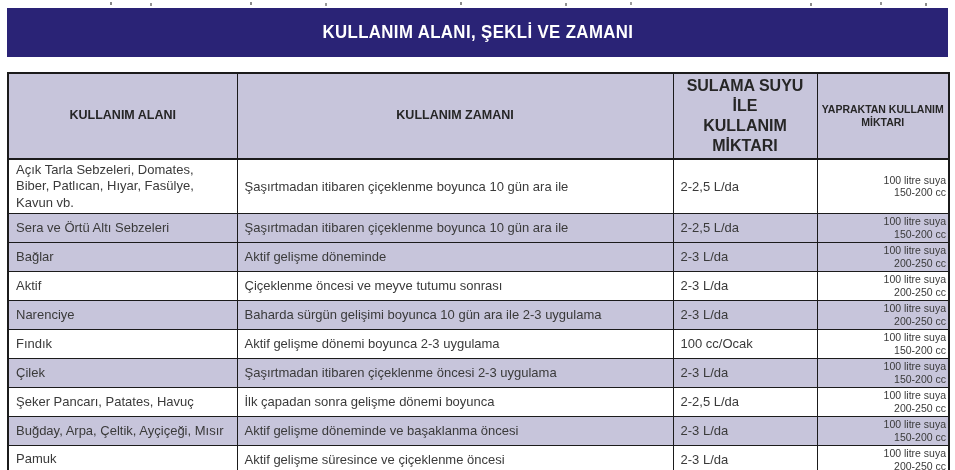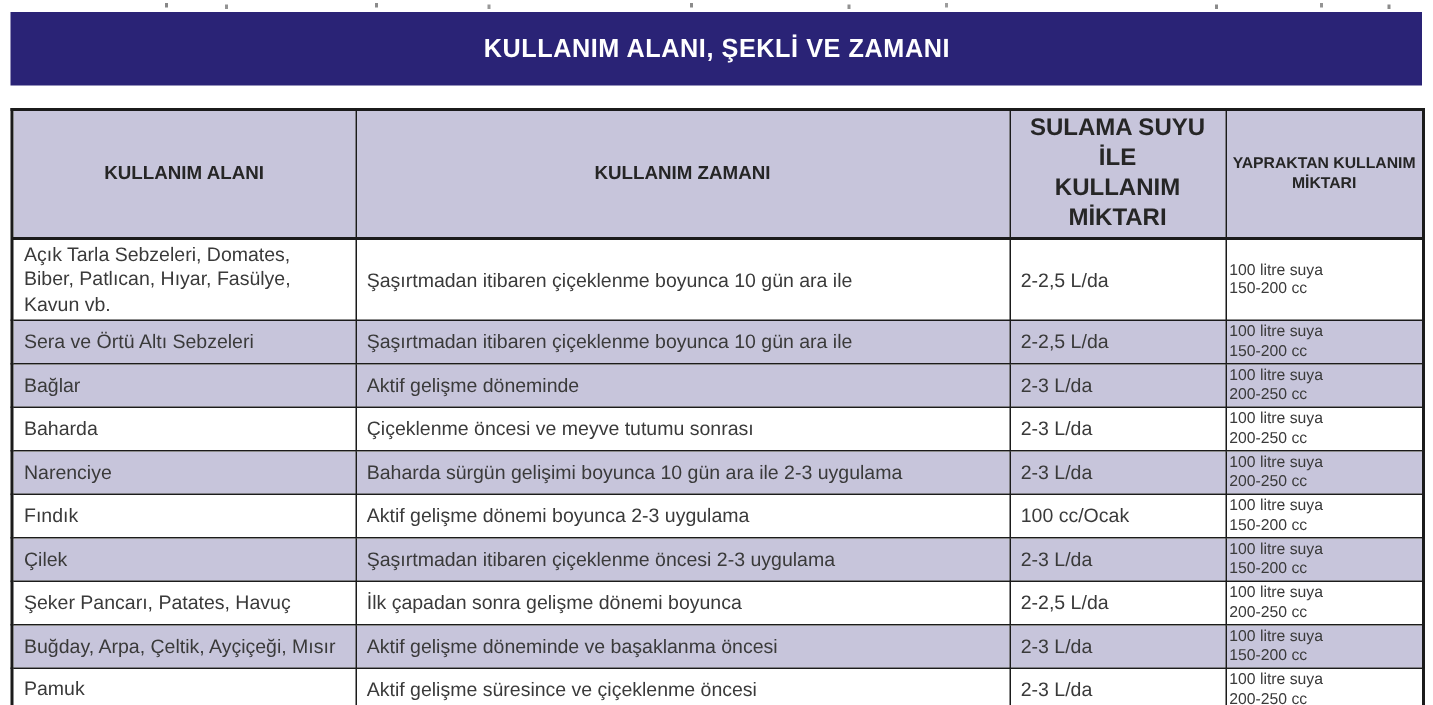--- a/index.html
+++ b/index.html
@@ -40,21 +40,21 @@
   thead th.h-irrig{font-size:16px;}
   thead th.h-foliar{font-size:10.5px;margin-top:44px;}
 
   tbody td{font-size:13px;padding:2px 7px;}
   tbody tr{height:29px;}
   tbody tr.tall{height:48px;}
   tbody tr.alt td{background:var(--row-lavender);}
   td.col-area{text-align:left;line-height:1.25;}
   td.col-time{text-align:left;}
   td.col-irrig{text-align:left;}
-  td.col-foliar{text-align:left;font-size:10.5px;line-height:1.18;
+  td.col-foliar{text-align:right;font-size:10.5px;line-height:1.18;
     white-space:pre-line;padding:1px 2px;}
 </style>
 </head>
 <body>
 
 <div class="stage">
 
   <div class="artifact"></div>
 
   <div class="banner">
@@ -95,21 +95,21 @@
 150-200 cc</td>
           </tr>
           <tr class="alt">
             <td class="col-area">Bağlar</td>
             <td class="col-time">Aktif gelişme döneminde</td>
             <td class="col-irrig">2-3 L/da</td>
             <td class="col-foliar">100 litre suya
 200-250 cc</td>
           </tr>
           <tr>
-            <td class="col-area">Baharda</td>
+            <td class="col-area">Aktif</td>
             <td class="col-time">Çiçeklenme öncesi ve meyve tutumu sonrası</td>
             <td class="col-irrig">2-3 L/da</td>
             <td class="col-foliar">100 litre suya
 200-250 cc</td>
           </tr>
           <tr class="alt">
             <td class="col-area">Narenciye</td>
             <td class="col-time">Baharda sürgün gelişimi boyunca 10 gün ara ile 2-3 uygulama</td>
             <td class="col-irrig">2-3 L/da</td>
             <td class="col-foliar">100 litre suya

